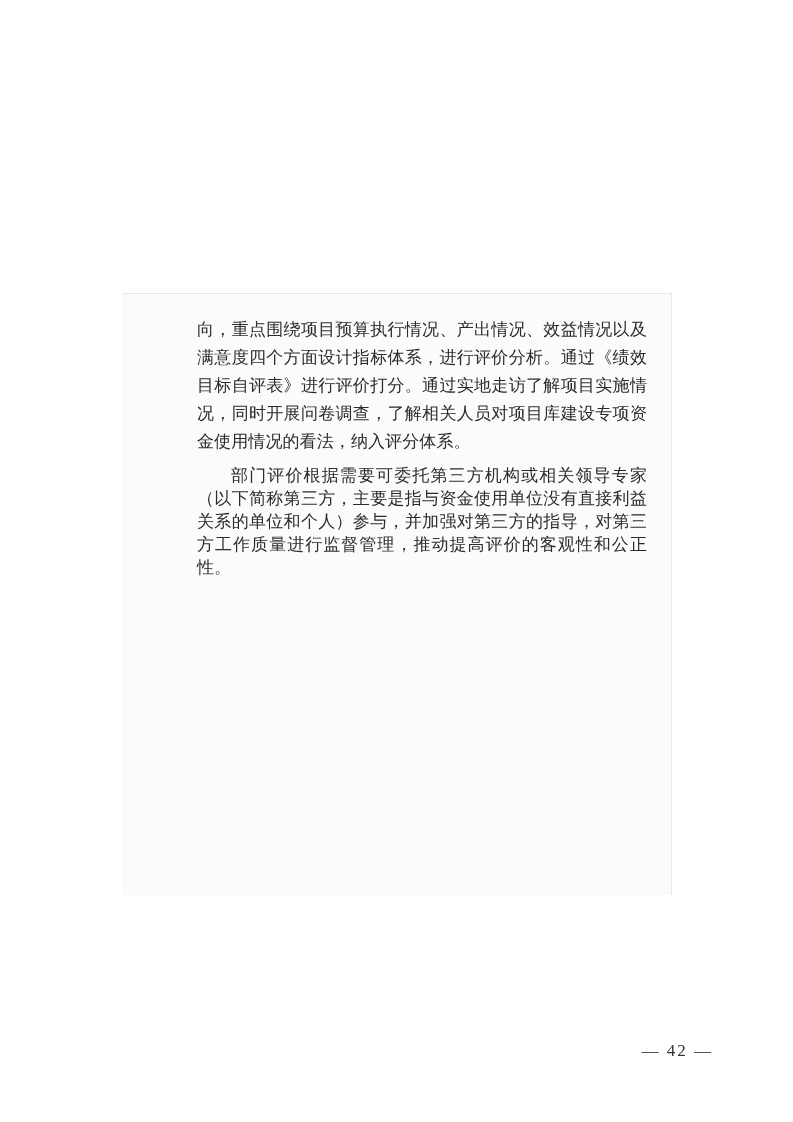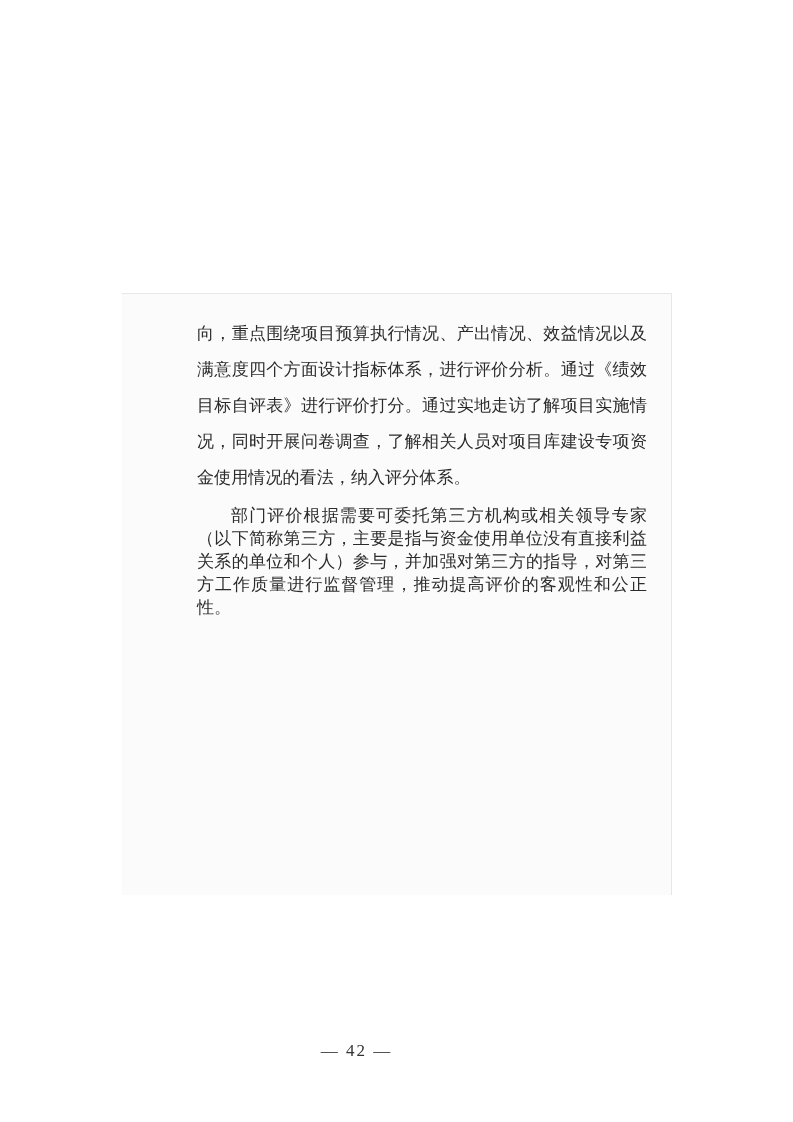--- a/index.html
+++ b/index.html
@@ -35,30 +35,30 @@
   }
   .para {
     margin: 0 0 8px 0;
     font-size: 17px;
     letter-spacing: 0.1px;
     text-align: justify;
     text-justify: inter-character;
     text-indent: 2em;
     color: #2b2b2b;
   }
-  .para.lh-wide { line-height: 36px; }
+  .para.lh-wide { line-height: 28px; }
   .para.lh-tight { line-height: 23px; margin-bottom: 5px; }
   .para.no-indent { text-indent: 0; }
   .para.last { margin-bottom: 0; }
   .page-footer {
     position: absolute;
     left: 0;
     top: 1041px;
     width: 713px;
-    text-align: center;
+    text-align: right;
   }
   .page-number {
     font-size: 17px;
     letter-spacing: 2px;
     color: #333333;
   }
 </style>
 </head>
 <body>
 

